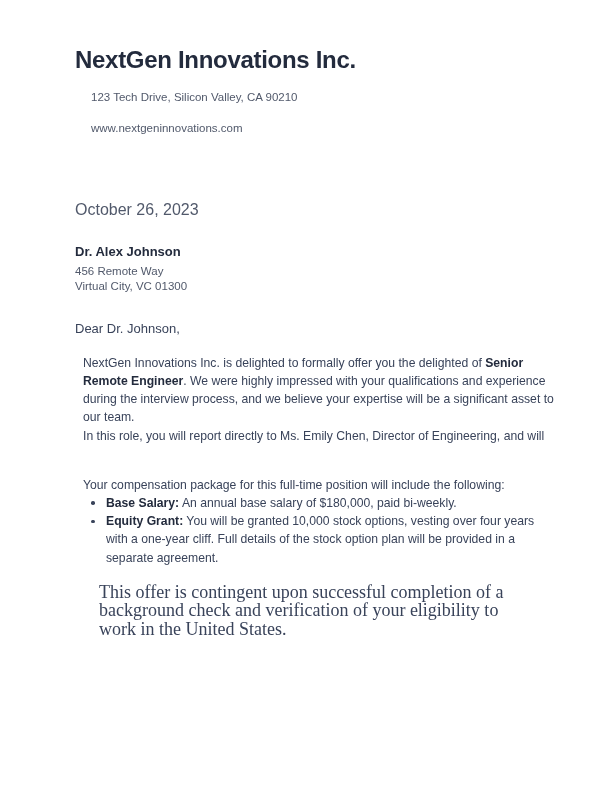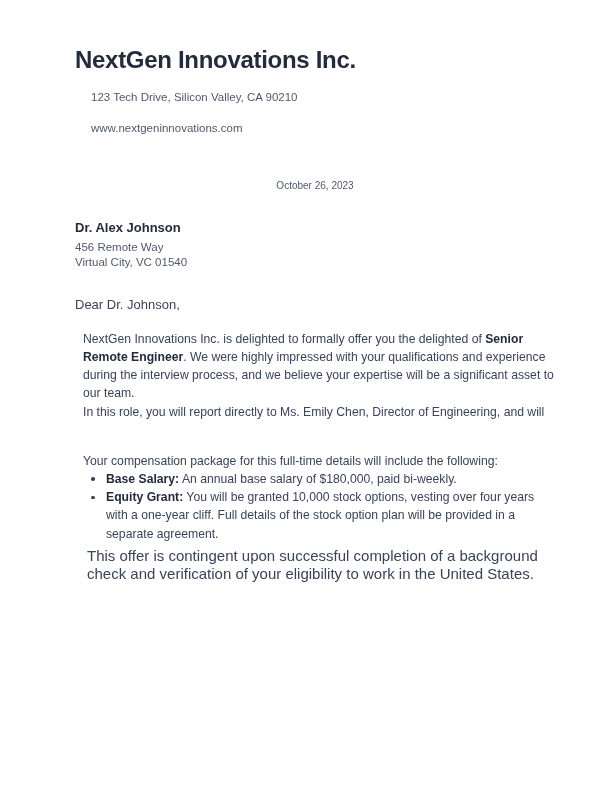--- a/index.html
+++ b/index.html
@@ -48,25 +48,24 @@
   .company-address,
   .company-website {
     font-size: 11.5px;
     line-height: 15px;
     color: #51596b;
     margin: 16px;
   }
 
   
   .date-line {
-    margin-top: 42px;
-    font-size: 10px;
+    margin-top: 66px;
+    font-size: 16px;
     line-height: 15px;
     color: #51596b;
-    text-align: center;
   }
 
   
   .recipient {
     margin-top: 26px;
   }
   .recipient-name {
     font-size: 13px;
     font-weight: bold;
     color: #232b3d;
@@ -153,57 +152,58 @@
     border-radius: 50%;
     background: #39435a;
   }
   ul.bullets > li .bullet-term {
     font-weight: bold;
     color: #232b3d;
     margin-top: 42px;
   }
 
   .closing-para {
-    font-size: 15px;
-    line-height: 18.3px;
-    color: #39435a;
-    margin: 4px;
+    font-size: 18px;
+    line-height: 18.3px;
+    color: #39435a;
+    margin: 16px;
     padding-left: 8px;
+    font-family: Liberation Serif, serif;
   }
 </style>
 </head>
 <body>
 
 <div class="page">
   <div class="content">
 
     <div class="letterhead">
       <h1 class="company-name">NextGen Innovations Inc.</h1>
       <p class="company-address">123 Tech Drive, Silicon Valley, CA 90210</p>
       <p class="company-website">www.nextgeninnovations.com</p>
     </div>
 
     <div class="date-line">October 26, 2023</div>
 
     <div class="recipient">
       <p class="recipient-name">Dr. Alex Johnson</p>
       <p class="recipient-addr">456 Remote Way</p>
-      <p class="recipient-addr">Virtual City, VC 01540</p>
+      <p class="recipient-addr">Virtual City, VC 01300</p>
     </div>
 
     <div class="salutation">Dear Dr. Johnson,</div>
 
     <div class="intro-block">
       <p class="body-para"><span>NextGen Innovations Inc. is delighted to formally offer you the delighted of </span><b>Senior Remote Engineer</b><span>. We were highly impressed with your qualifications and experience during the interview process, and we believe your expertise will be a significant asset to our team.</span></p>
       <p class="body-para">In this role, you will report directly to Ms. Emily Chen, Director of Engineering, and will be instrumental in driving the product roadmap.</p>
     </div>
 
     <div class="section">
 
-      <p class="section-intro">Your compensation package for this full-time details will include the following:</p>
+      <p class="section-intro">Your compensation package for this full-time position will include the following:</p>
 
       <ul class="bullets">
         <li>
           <span class="bullet-dot"></span><span class="bullet-term">Base Salary:</span><span> An annual base salary of $180,000, paid bi-weekly.</span>
         </li>
         <li>
           <span class="bullet-dot"></span><span class="bullet-term">Equity Grant:</span><span> You will be granted 10,000 stock options, vesting over four years with a one-year cliff. Full details of the stock option plan will be provided in a separate agreement.</span>
         </li>
       </ul>
 

